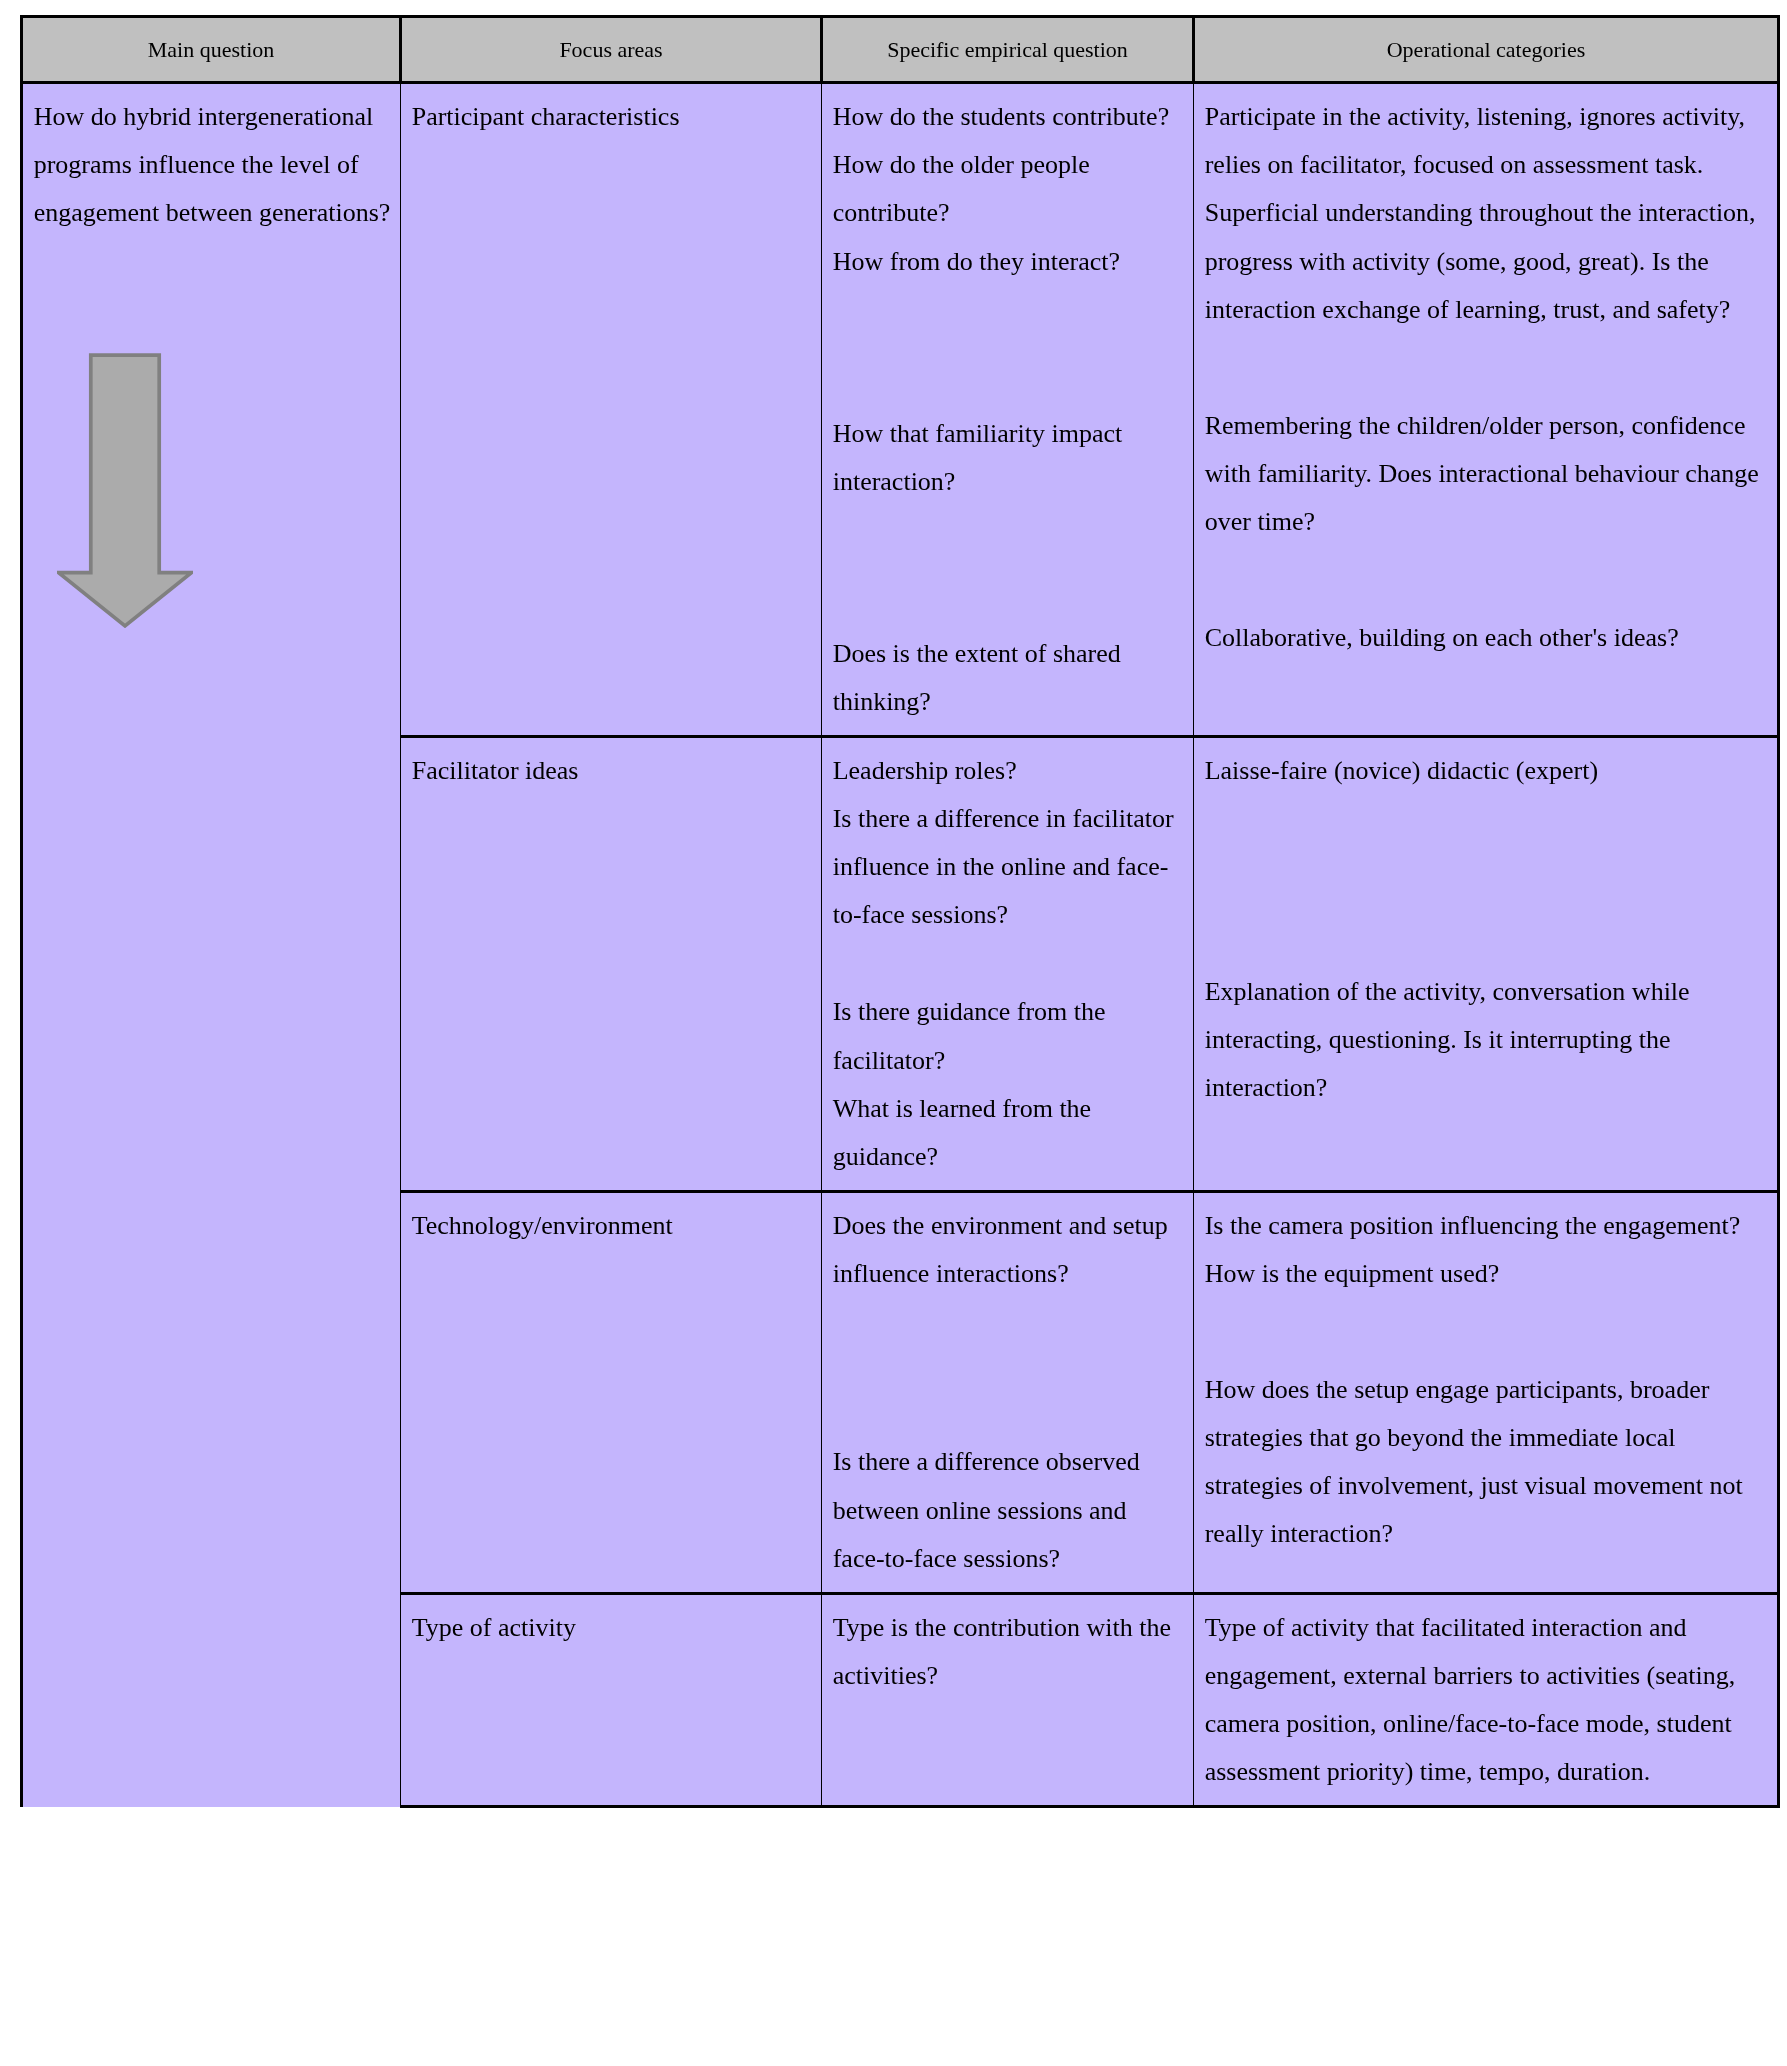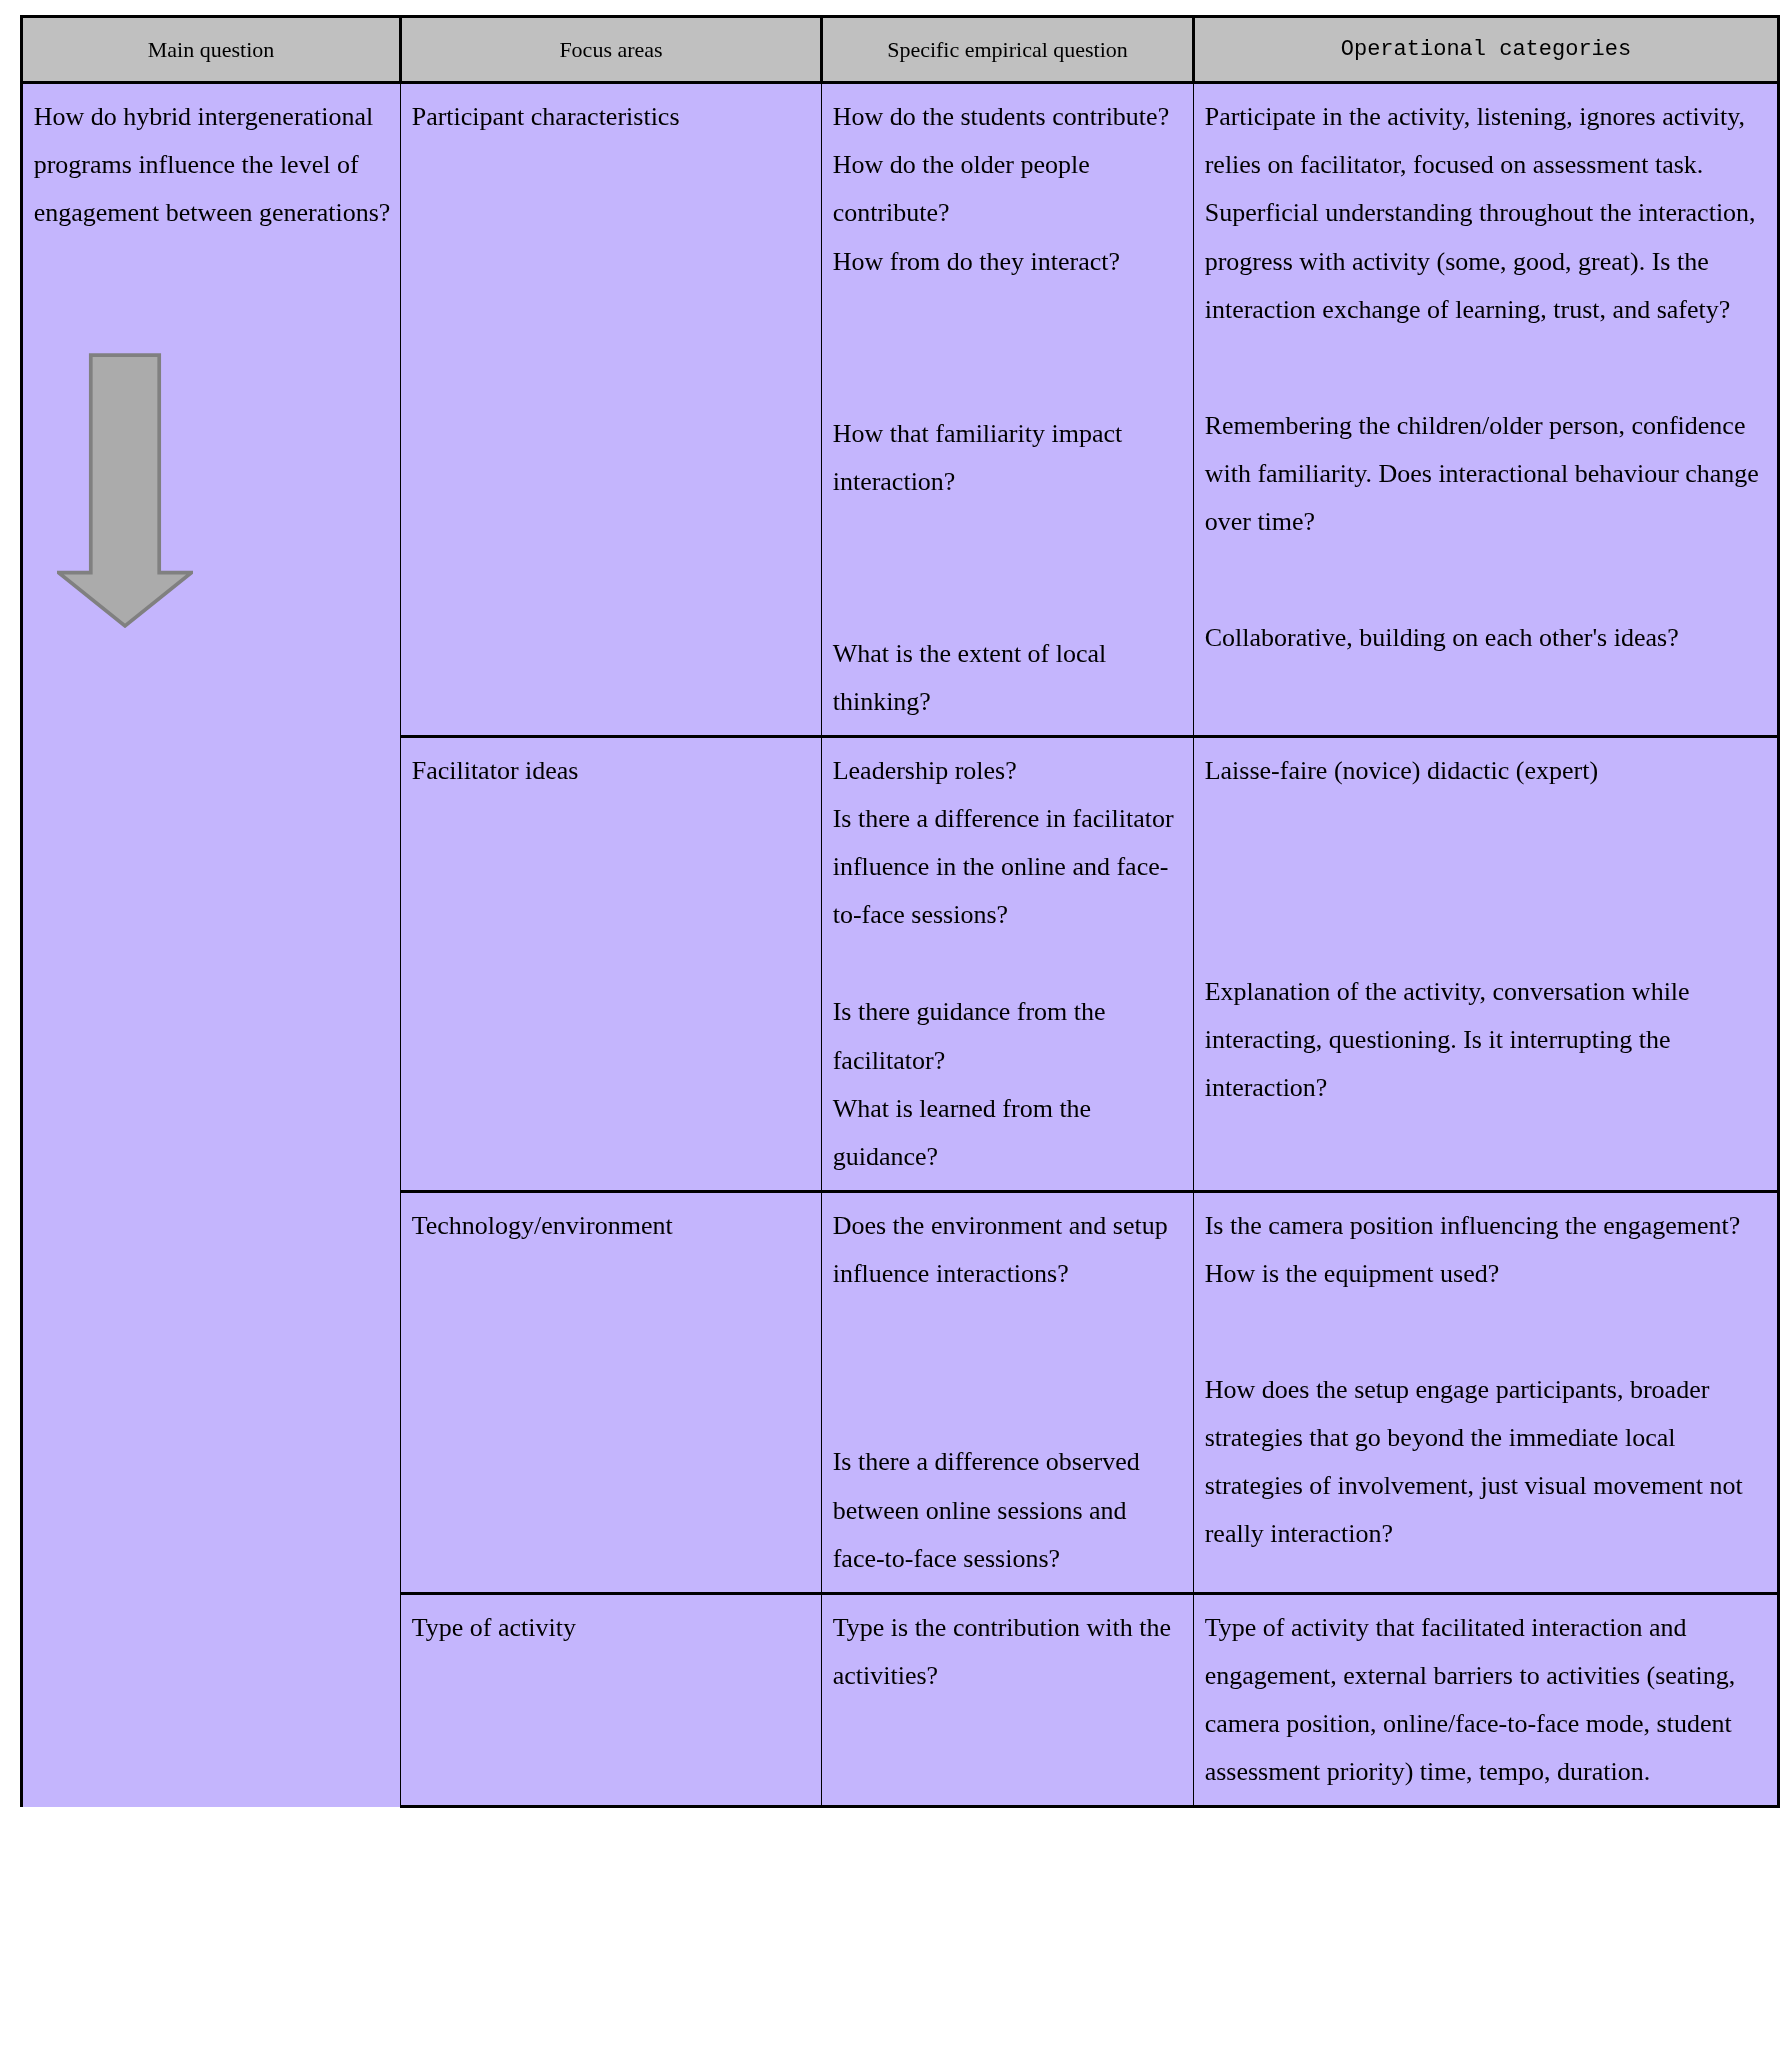--- a/index.html
+++ b/index.html
@@ -47,21 +47,21 @@
     border-left: 3.7px solid #000000;
     font-weight: normal;
     font-size: 22px;
     line-height: 1.2;
     text-align: center;
     vertical-align: middle;
     height: 58px;
     padding: 2.5px 4.1px;
   }
   thead th:first-child { border-left: 3.7px solid #000000; }
-  thead th:last-child  { border-right: 3.7px solid #000000; font-family: Liberation Mono, monospace; }
+  thead th:last-child  { border-right: 3.7px solid #000000; }
   thead th.divider-right { border-right: 1.7px solid #000000; }
 
   
   tbody td {
     vertical-align: top;
     font-size: 26px;
     line-height: 1.85;
     padding: 9px 10.7px 9px 10.7px;
     border-right: 1.7px solid #000000;
     background: #c4b5fd;
@@ -151,21 +151,21 @@
           <p class="para">Participant characteristics</p>
         </td>
 
         <td>
           <p class="para">How do the students contribute?</p>
           <p class="para">How do the older people contribute?</p>
           <p class="para">How from do they interact?</p>
           <div class="gap-xxl"></div>
           <p class="para">How that familiarity impact interaction?</p>
           <div class="gap-xxl"></div>
-          <p class="para">What is the extent of local thinking?</p>
+          <p class="para">Does is the extent of shared thinking?</p>
         </td>
 
         <td class="col-oper">
           <p class="para">Participate in the activity, listening, ignores activity, relies on facilitator, focused on assessment task.</p>
           <p class="para">Superficial understanding throughout the interaction, progress with activity (some, good, great).    Is the interaction exchange of learning, trust, and safety?</p>
           <div class="gap-xl"></div>
           <p class="para">Remembering the children/older person, confidence with familiarity.    Does interactional behaviour change over time?</p>
           <div class="gap-xl"></div>
           <p class="para">Collaborative, building on each other's ideas?</p>
         </td>

